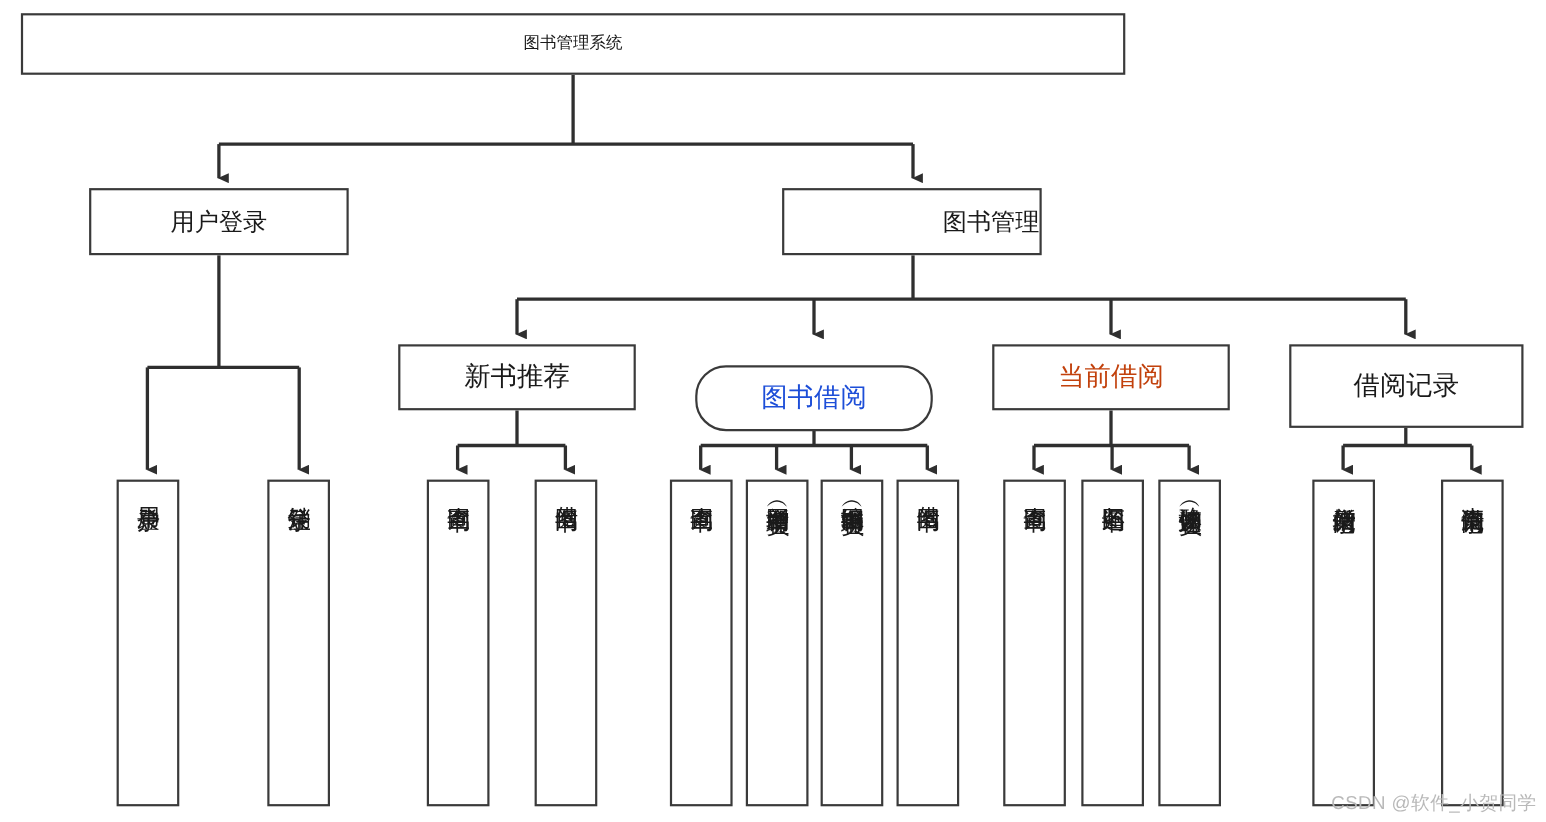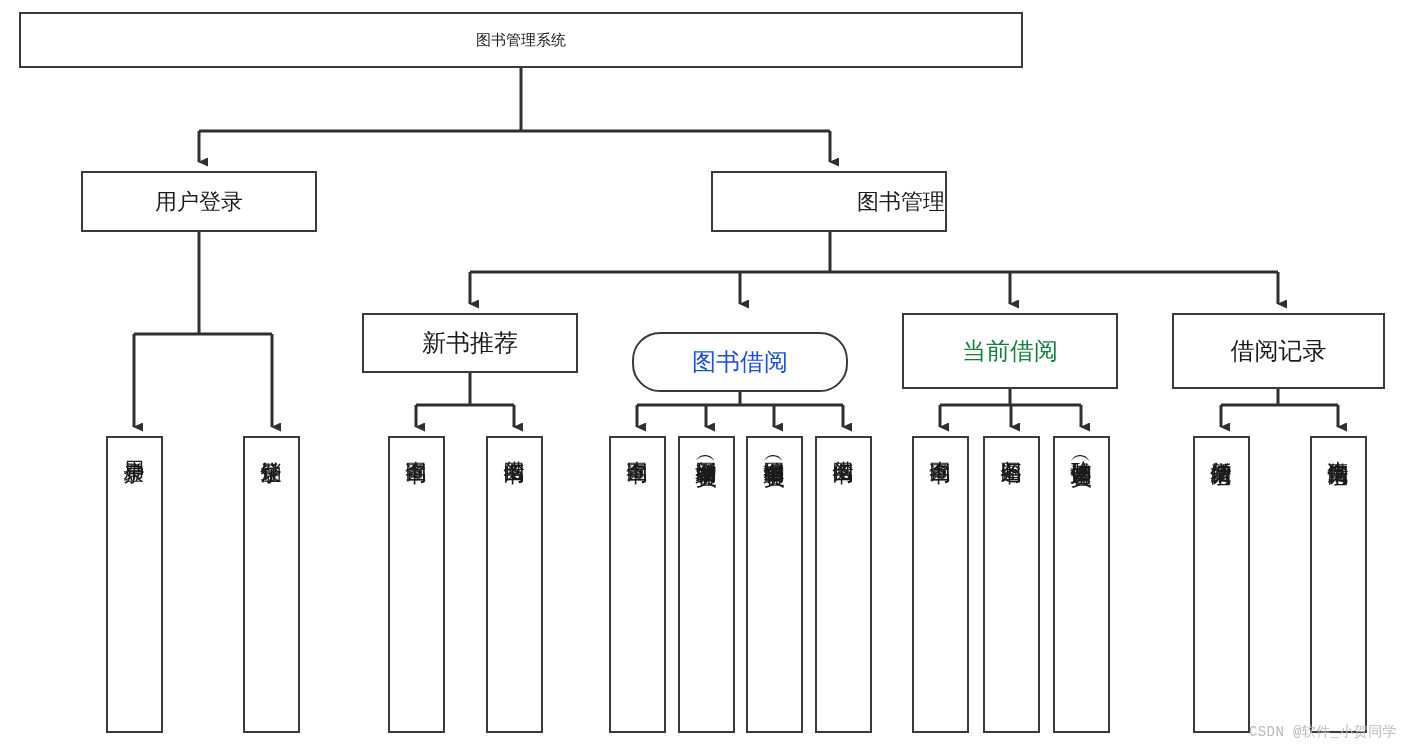--- a/index.html
+++ b/index.html
@@ -56,25 +56,24 @@
     text-orientation: upright;
     letter-spacing: 1px;
     line-height: 1.0;
     white-space: nowrap;
     text-align: left;
   }
   #watermark {
     position: absolute;
     right: 8px;
     bottom: 6px;
-    font-size: 14px;
+    font-size: 17px;
     color: #b9b9b9;
     white-space: nowrap;
     letter-spacing: 0.4px;
-    font-family: Liberation Mono, monospace;
   }
 </style>
 </head>
 <body>
 
 <div id="diagram-root" style="background: rgb(255, 255, 255);">
 
   <svg id="edge-layer" viewBox="0 0 1405 747" xmlns="http://www.w3.org/2000/svg">
     <defs>
       <marker id="arrowhead" markerWidth="9" markerHeight="10" refX="4.5" refY="9" orient="auto" markerUnits="userSpaceOnUse">
@@ -137,21 +136,21 @@
   <div class="node level2" style="left: 711px; top: 171px; width: 236px; height: 61px; border-color: rgb(58, 58, 58); background: rgb(255, 255, 255); color: rgb(26, 26, 26); justify-content: flex-end;">
     <span class="node-label">图书管理</span>
   </div>
 
   <div class="node level3" style="left: 362px; top: 313px; width: 216px; height: 60px; border-color: rgb(58, 58, 58); background: rgb(255, 255, 255); color: rgb(26, 26, 26);">
     <span class="node-label">新书推荐</span>
   </div>
   <div class="node level3" style="left: 632px; top: 332px; width: 216px; height: 60px; border-color: rgb(58, 58, 58); background: rgb(255, 255, 255); color: #1d4ed8; border-radius: 28px;">
     <span class="node-label">图书借阅</span>
   </div>
-  <div class="node level3" style="left: 902px; top: 313px; width: 216px; height: 76px; border-color: rgb(58, 58, 58); background: rgb(255, 255, 255); color: #15803d;">
+  <div class="node level3" style="left: 902px; top: 313px; width: 216px; height: 60px; border-color: rgb(58, 58, 58); background: rgb(255, 255, 255); color: #c2410c;">
     <span class="node-label">当前借阅</span>
   </div>
   <div class="node level3" style="left: 1172px; top: 313px; width: 213px; height: 76px; border-color: rgb(58, 58, 58); background: rgb(255, 255, 255); color: rgb(26, 26, 26);">
     <span class="node-label">借阅记录</span>
   </div>
 
   <div class="node leaf" style="left: 106px; top: 436px; width: 57px; height: 297px; border-color: rgb(58, 58, 58); background: rgb(255, 255, 255); color: rgb(26, 26, 26);">
     <span class="node-label">用户登录</span>
   </div>
   <div class="node leaf" style="left: 243px; top: 436px; width: 57px; height: 297px; border-color: rgb(58, 58, 58); background: rgb(255, 255, 255); color: rgb(26, 26, 26);">

